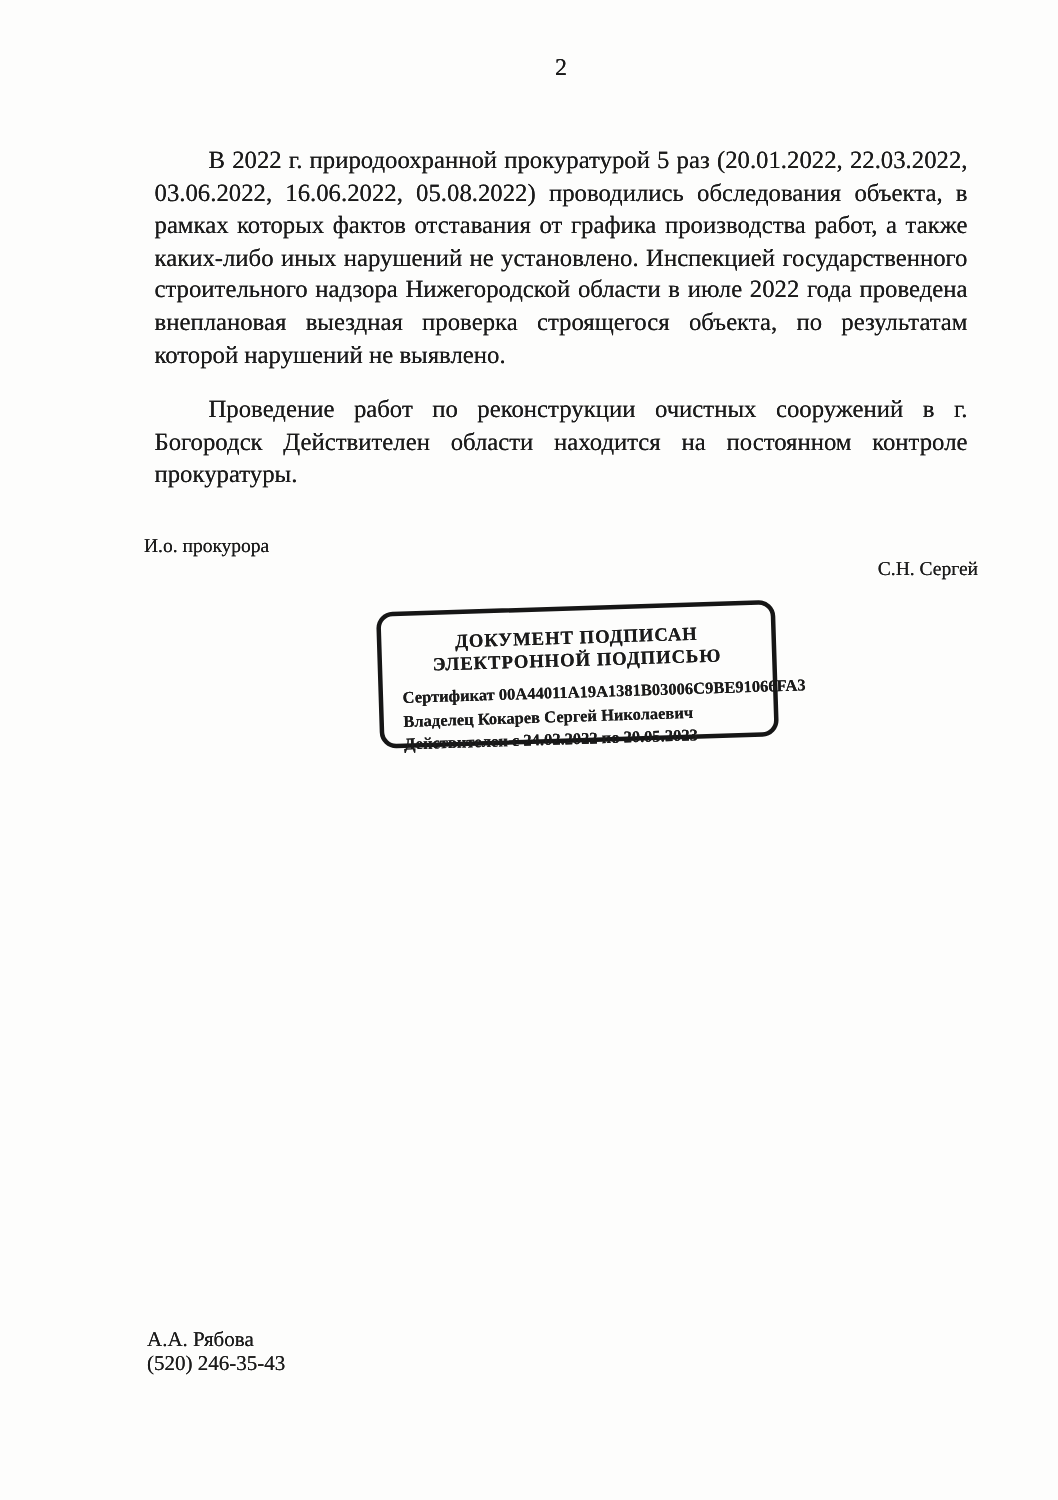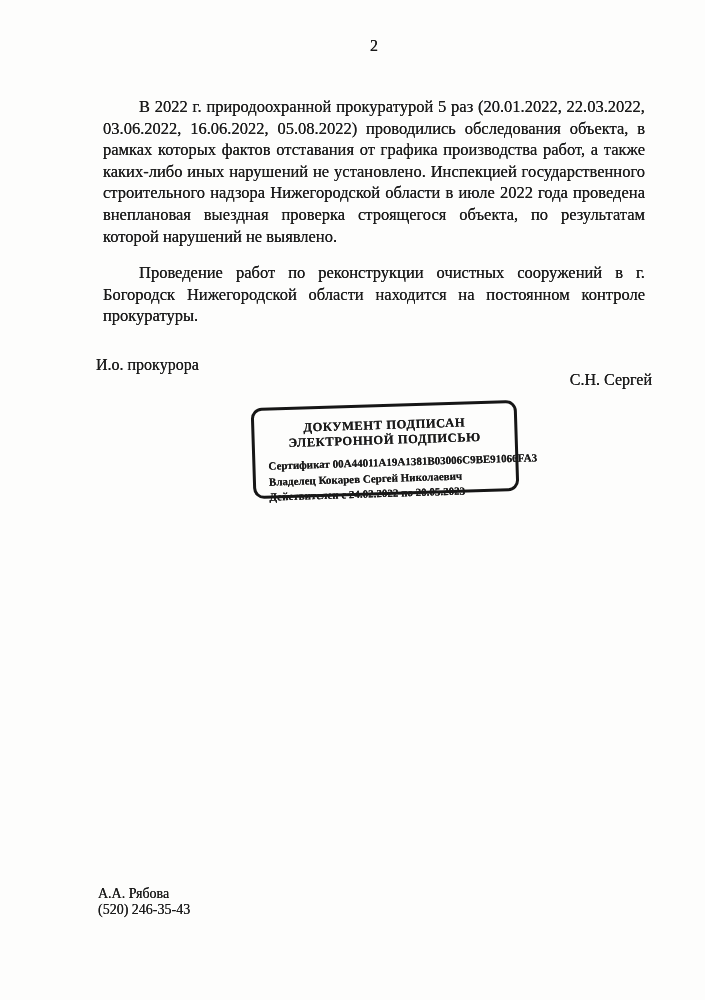--- a/index.html
+++ b/index.html
@@ -32,21 +32,21 @@
     line-height: 21.6px;
     text-align: justify;
   }
   .body-text p { margin: 15px; text-indent: 36px; }
   .signature-block {
     position: absolute;
     top: 356px;
     left: 88px;
     width: 572px;
     height: 50px;
-    font-size: 16px;
+    font-size: 13px;
   }
   .sig-post-1 { position: absolute; left: 8px; top: 0; }
   .sig-post-2 { position: absolute; left: 8px; top: 29px; }
   .sig-name   { position: absolute; right: 8px; top: 15px; }
   .stamp {
     position: absolute;
     left: 252px;
     top: 404px;
     width: 266px;
     height: 91px;
@@ -83,21 +83,21 @@
 </style>
 </head>
 <body>
 
 <div class="page">
 
   <div class="page-number">2</div>
 
   <div class="body-text">
     <p>В 2022 г. природоохранной прокуратурой 5 раз (20.01.2022, 22.03.2022, 03.06.2022, 16.06.2022, 05.08.2022) проводились обследования объекта, в рамках которых фактов отставания от графика производства работ, а также каких-либо иных нарушений не установлено. Инспекцией государственного строительного надзора Нижегородской области в июле 2022 года проведена внеплановая выездная проверка строящегося объекта, по результатам которой нарушений не выявлено.</p>
-    <p>Проведение работ по реконструкции очистных сооружений в г. Богородск Нижегородской области находится на постоянном контроле прокуратуры.</p>
+    <p>Проведение работ по реконструкции очистных сооружений в г. Богородск Действителен области находится на постоянном контроле прокуратуры.</p>
   </div>
 
   <div class="signature-block">
     <div class="sig-post-1">И.о. прокурора</div>
     <div class="sig-name">С.Н. Сергей</div>
   </div>
 
   <div class="stamp">
     <div class="stamp-title">
       <div>ДОКУМЕНТ ПОДПИСАН</div>

